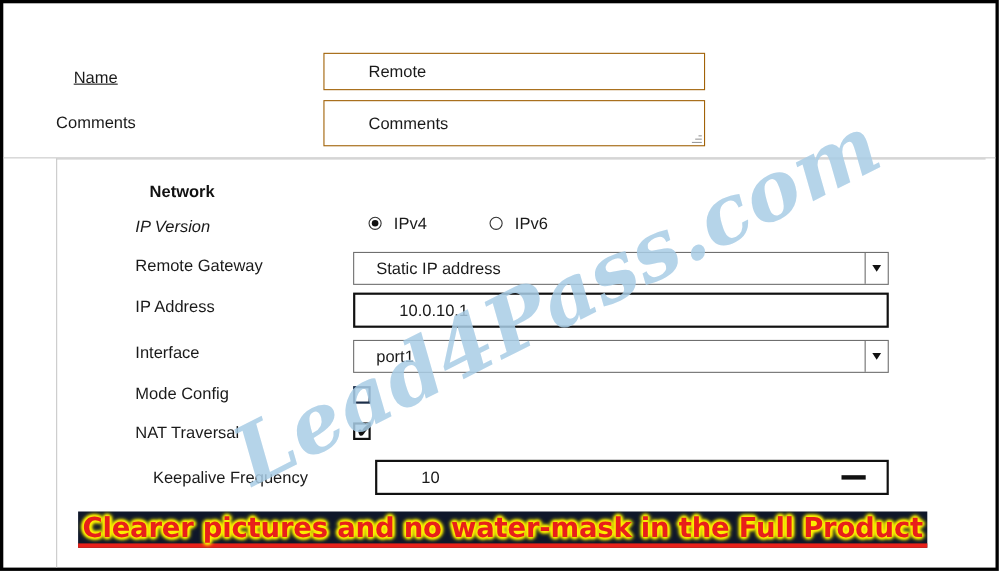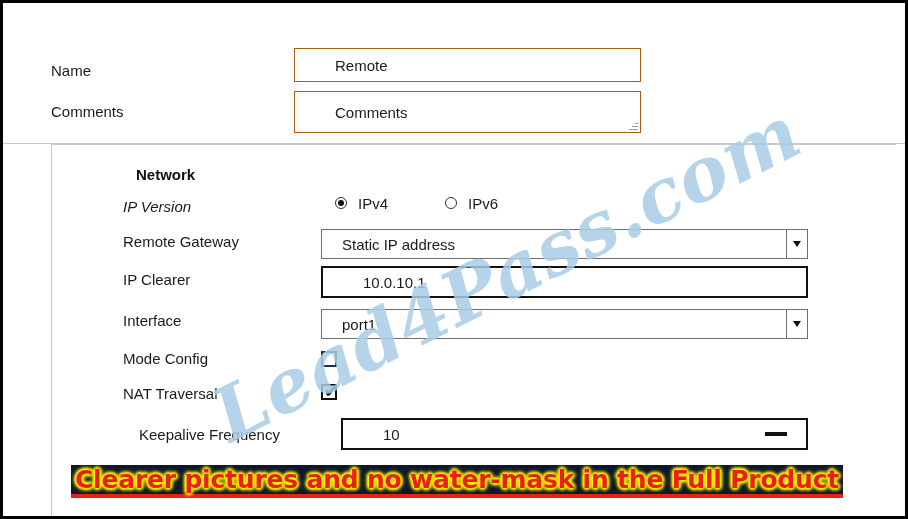--- a/index.html
+++ b/index.html
@@ -232,21 +232,21 @@
 </style>
 </head>
 <body>
 
 <div id="screen">
 
   <div id="watermark">Lead4Pass.com</div>
 
   <div class="top-row">
 
-    <div class="lbl" style="left:48px; top:59px;">Name</div>
+    <div class="lbl" style="left:64px; top:59px;text-decoration:underline;">Name</div>
 
     <div class="txtbox" style="left:291px; top:45px; width:347px; height:34px;">Remote</div>
 
     <div class="lbl" style="left:48px; top:100px;">Comments</div>
 
     <div class="txtbox" style="left:291px; top:88px; width:347px; height:42px;">
       <span>Comments</span>
       <span class="grip">
         <i></i>
           <i></i>
@@ -270,21 +270,21 @@
 
   <div class="lbl" style="left:120px; top:230px;">Remote Gateway</div>
 
   <div class="select" style="left:318px; top:226px; width:487px; height:30px;">
     <span class="sel-val">Static IP address</span>
     <span class="sel-arrow">
       <span></span>
     </span>
   </div>
 
-  <div class="lbl" style="left:120px; top:268px;">IP Clearer</div>
+  <div class="lbl" style="left:120px; top:268px;">IP Address</div>
 
   <div class="txtbox heavy" style="left:318px; top:263px; width:487px; height:32px;">10.0.10.1</div>
 
   <div class="lbl" style="left:120px; top:309px;">Interface</div>
 
   <div class="select" style="left:318px; top:306px; width:487px; height:30px;">
     <span class="sel-val">port1</span>
     <span class="sel-arrow">
       <span></span>
     </span>

